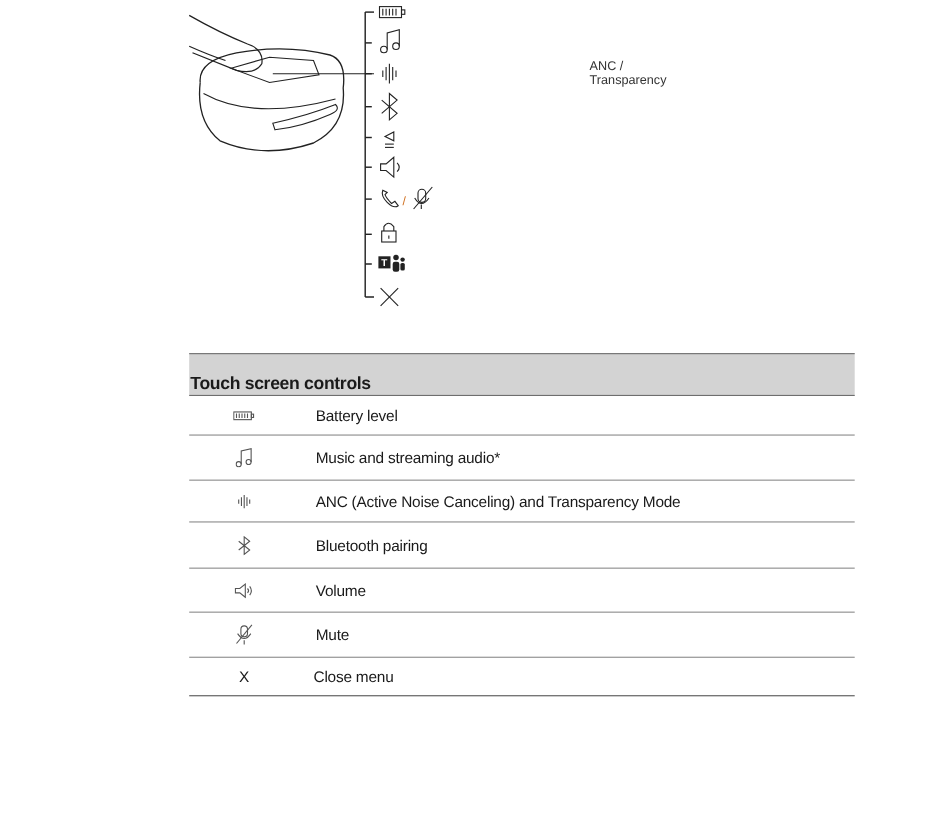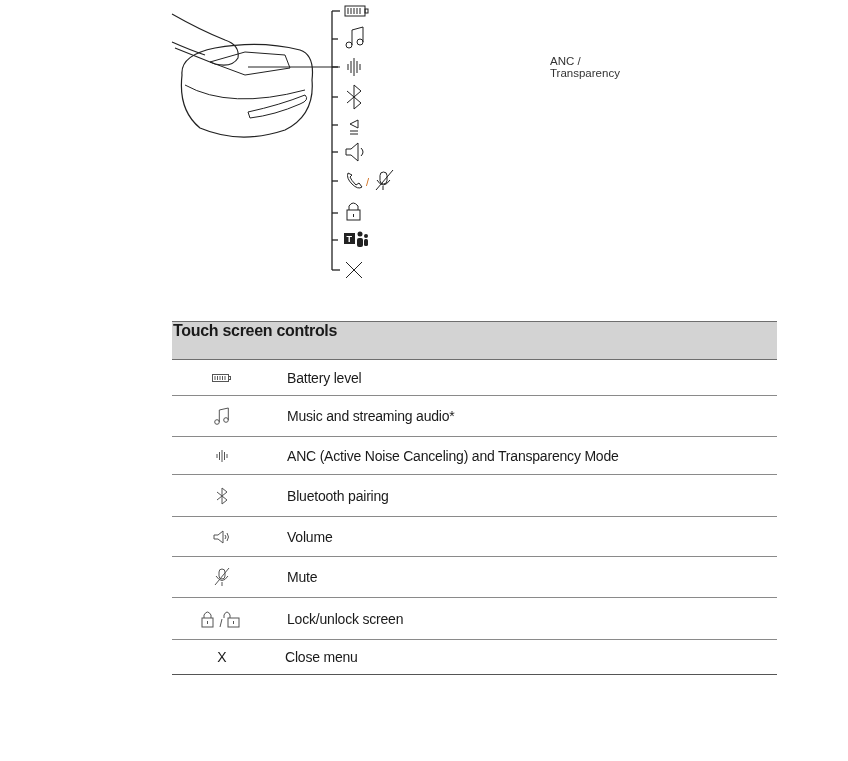--- a/index.html
+++ b/index.html
@@ -1,23 +1,23 @@
 <!DOCTYPE html>
 <html><head>
 <meta charset="utf-8">
 <style>
   html, body { margin: 0; padding: 0; background: #ffffff; }
   body { width: 848px; height: 761px; position: relative; overflow: hidden;
          font-family: "Liberation Sans", sans-serif; color: #1a1a1a; }
   .illustration { position: absolute; left: 168px; top: 0; width: 300px; height: 285px; }
   .illustration svg { position: absolute; left: 0; top: 0; }
-  .anc-label { position: absolute; left: 368px; top: 55px; font-size: 11.5px; line-height: 12px; color: #333; margin-left: 14px; }
+  .anc-label { position: absolute; left: 368px; top: 55px; font-size: 11.5px; line-height: 12px; color: #333; }
   .table { position: absolute; left: 172px; top: 321px; width: 605px; }
   .thead { background: #d3d3d3; border-top: 1.5px solid #6e6e6e; border-bottom: 1.5px solid #6e6e6e;
-           height: 37px; display: flex; align-items: flex-start; }
+           height: 37px; display: flex; align-items: flex-end; }
   .thead span { font-weight: bold; font-size: 16px; letter-spacing: -0.3px; padding-left: 1px; }
   .row { display: flex; align-items: center; border-bottom: 1.5px solid #8a8a8a; }
   .row .icon { width: 100px; display: flex; justify-content: center; align-items: center; }
   .row .label { font-size: 14px; letter-spacing: -0.2px; padding-left: 15px; }
   .row.last .label { padding-left: 13px; }
   .row.last { border-bottom: 1.5px solid #555; }
   svg.ic { stroke: #555; fill: none; stroke-width: 1; }
 </style>
 </head>
 <body>
@@ -190,32 +190,18 @@
       <svg class="ic" width="18" height="20" viewBox="0 0 18 20">
           <rect x="6" y="2" width="6" height="10" rx="3"></rect>
           <path d="M3 9 Q9 18 15 9"></path>
           <line x1="9" y1="15" x2="9" y2="19"></line>
           <line x1="2" y1="18" x2="16" y2="1"></line>
         </svg>
     </div>
     <div class="label">Mute</div>
   </div>
 
-  <div class="row" style="height:41px">
-    <div class="icon">
-      <svg class="ic" width="44" height="20" viewBox="0 0 44 20">
-          <rect x="2" y="9" width="11" height="9"></rect>
-          <path d="M4 9 L4 6 Q7.5 0 11 6 L11 9"></path>
-          <line x1="7.5" y1="12" x2="7.5" y2="15"></line>
-          <line x1="20" y1="18" x2="22" y2="10"></line>
-          <rect x="28" y="9" width="11" height="9"></rect>
-          <path d="M24 9 L24 6 Q27 0 30 6 L30 9"></path>
-          <line x1="33.5" y1="12" x2="33.5" y2="15"></line>
-        </svg>
-    </div>
-    <div class="label">Lock/unlock screen</div>
-  </div>
 
   <div class="row last" style="height:34px">
     <div class="icon" style="font-size:14px">X</div>
     <div class="label">Close menu</div>
   </div>
 </div>
 
 </body></html>

